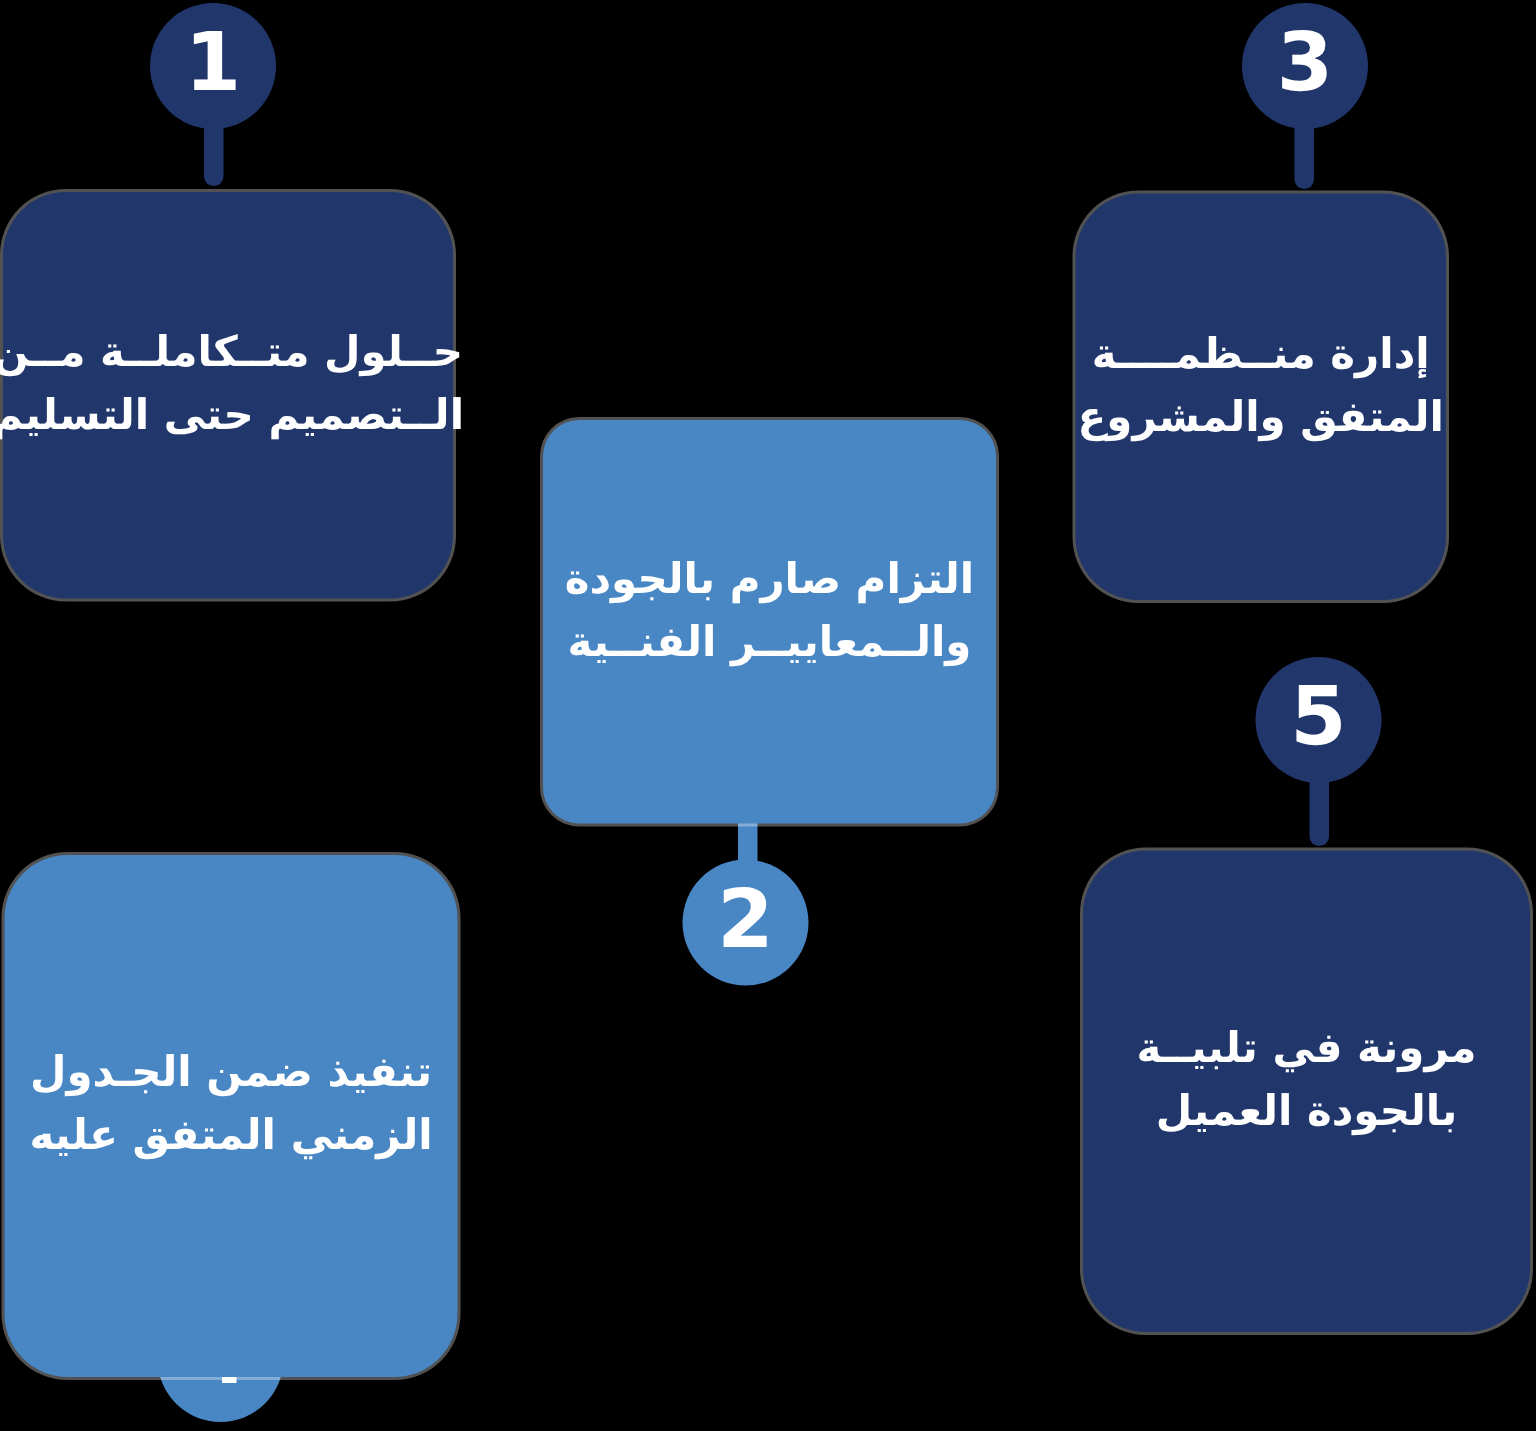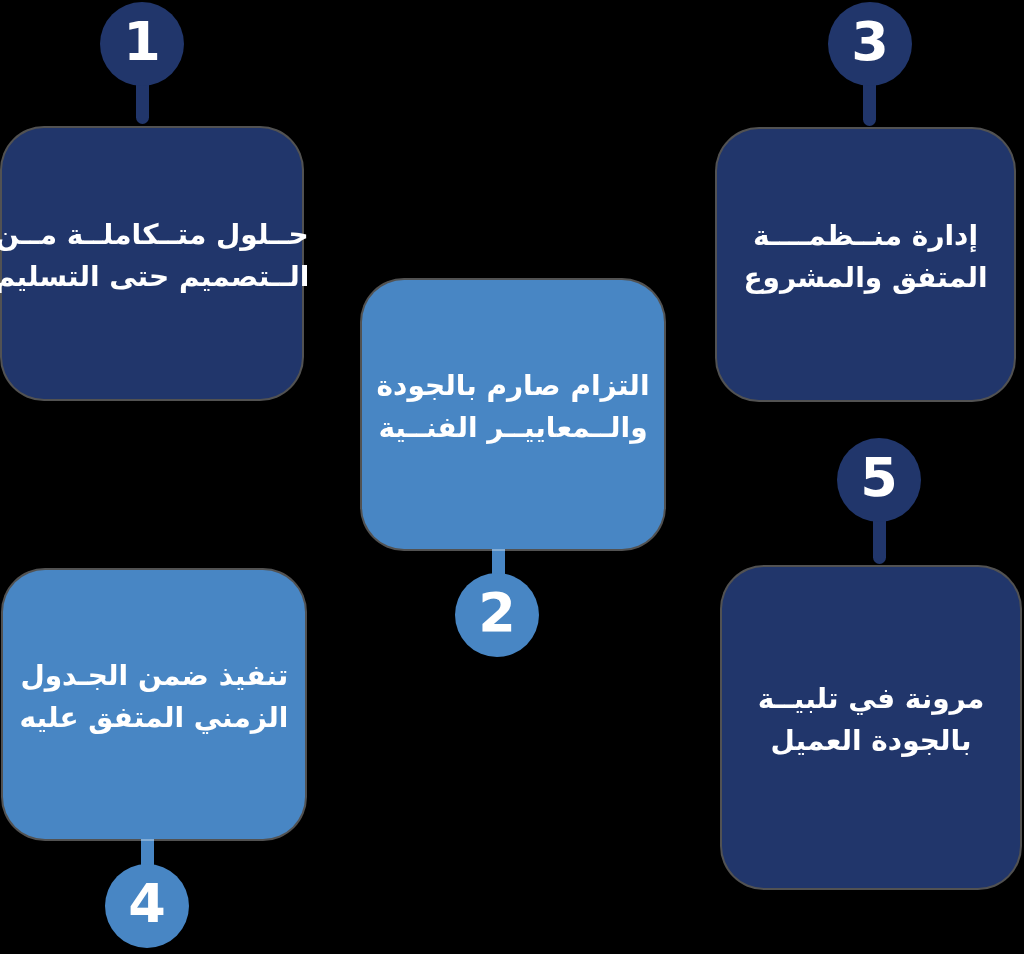--- a/index.html
+++ b/index.html
@@ -73,23 +73,23 @@
   .b4 { left: 105px; top: 864px; }
   .b5 { left: 837px; top: 438px; }
 
   .s1 { left: 136px; top: 76px;  height: 48px; }
   .s2 { left: 492px; top: 528px; height: 52px; }
   .s3 { left: 863px; top: 76px;  height: 50px; }
   .s4 { left: 141px; top: 820px; height: 52px; }
   .s5 { left: 873px; top: 514px; height: 50px; }
 
   .c1 { left: 2px;   top: 116px; width: 300px; height: 271px; }
-  .c2 { left: 362px; top: 268px; width: 302px; height: 269px; }
-  .c3 { left: 717px; top: 117px; width: 297px; height: 271px; text-align: center; }
-  .c4 { left: 3px;   top: 558px; width: 302px; height: 269px; text-align: right; }
+  .c2 { left: 362px; top: 268px; width: 302px; height: 269px; border-radius: 24px; }
+  .c3 { left: 717px; top: 117px; width: 247px; height: 271px; text-align: center; }
+  .c4 { left: 3px;   top: 558px; width: 302px; height: 348px; }
   .c5 { left: 722px; top: 555px; width: 298px; height: 321px; }
 </style>
 </head>
 <body>
 
 <div class="canvas">
 
   <div class="stem dark s1"></div>
   <div class="stem light s2"></div>
   <div class="stem dark s3"></div>

